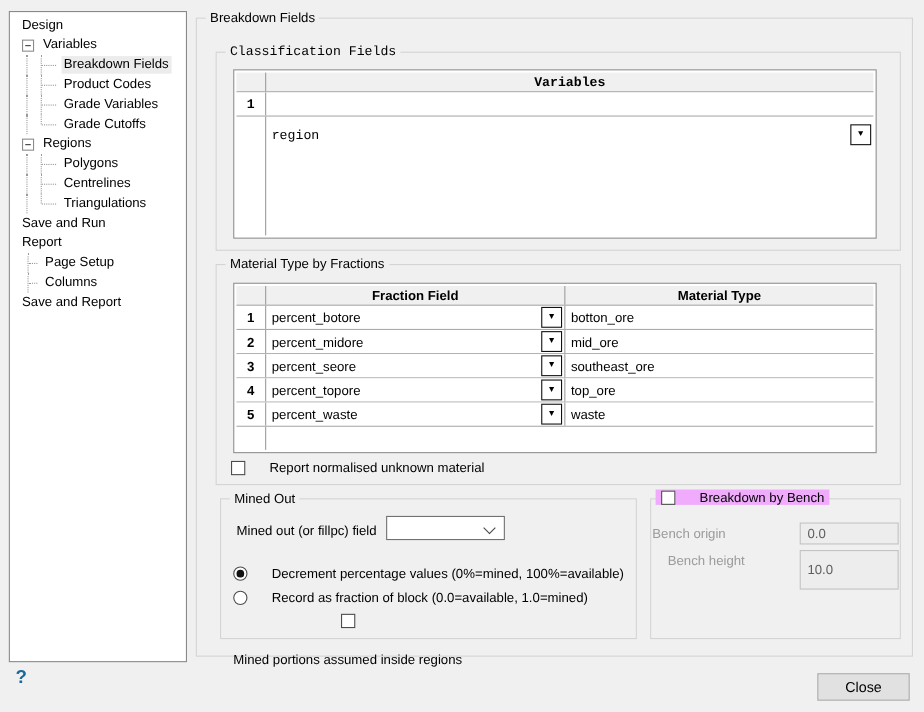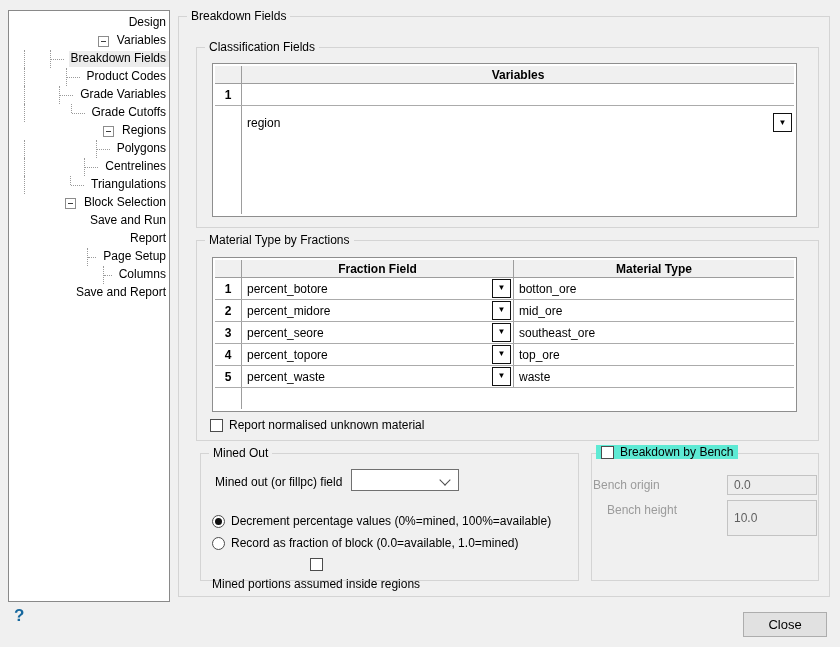--- a/index.html
+++ b/index.html
@@ -2,21 +2,21 @@
 <html><head>
 <meta charset="utf-8">
 <style>
   html,body{margin:0;padding:0;background:#f0f0f0;}
   body{font-family:"Liberation Sans",sans-serif;font-size:12px;color:#000;}
   .window{position:relative;width:840px;height:647px;background:#f0f0f0;overflow:hidden;}
   .abs{position:absolute;}
 
   
   .tree-panel{position:absolute;left:8px;top:10px;width:162px;height:592px;background:#fff;border:1px solid #898989;padding-top:3px;box-sizing:border-box;overflow:hidden;}
-  .tree-item{display:flex;align-items:center;height:18px;position:relative;white-space:nowrap;justify-content:flex-end;}
+  .tree-item{display:flex;align-items:center;height:18px;position:relative;white-space:nowrap;}
   .tree-label{padding:1px 3px 2px 2px;line-height:13px;}
   .tree-item.selected .tree-label{background:#ececec;}
   .expander{flex:none;width:9px;height:9px;border:1px solid #8c8c8c;background:#fff;position:relative;box-sizing:content-box;}
   .expander::after{content:"";position:absolute;left:2px;right:2px;top:4px;height:1px;background:#3c3c3c;}
   .conn{flex:none;width:17px;height:18px;position:relative;}
   .conn.sub{width:12px;}
   .conn::before{content:"";position:absolute;left:0;top:0;bottom:0;border-left:1px dotted #9a9a9a;}
   .conn.last::before{bottom:9px;}
   .conn::after{content:"";position:absolute;left:1px;right:3px;top:9px;border-top:1px dotted #9a9a9a;}
   .sibline{position:absolute;left:15px;top:0;bottom:0;border-left:1px dotted #9a9a9a;}
@@ -33,21 +33,21 @@
   .t-row{display:flex;height:22px;border-bottom:1px solid #ababab;flex:none;background:#fff;box-sizing:border-box;}
   .t-row .t-num{font-weight:bold;}
   .t-cell{position:relative;display:flex;align-items:center;padding-left:5px;box-sizing:border-box;}
   .t-fill{flex:1;display:flex;min-height:0;}
   .combo-btn{position:absolute;right:2px;top:50%;margin-top:-10px;width:19px;height:19px;border:1px solid #111;background:#fff;display:flex;align-items:center;justify-content:center;font-size:8px;line-height:8px;box-sizing:border-box;color:#000;}
 
   
   .cb{width:13px;height:13px;border:1px solid #4c4c4c;background:#fff;flex:none;box-sizing:border-box;}
   .radio{width:13px;height:13px;border:1px solid #4c4c4c;border-radius:50%;background:#fff;flex:none;position:relative;box-sizing:border-box;}
   .radio.checked::after{content:"";position:absolute;left:2px;top:2px;width:7px;height:7px;border-radius:50%;background:#111;}
-  .cbrow{position:absolute;display:flex;align-items:center;gap:6px;white-space:nowrap;}
+  .cbrow{position:absolute;display:flex;align-items:center;gap:22px;white-space:nowrap;}
   .combo{position:absolute;background:#fff;border:1px solid #707070;display:flex;align-items:center;box-sizing:border-box;}
   .chev{position:absolute;right:9px;top:6px;width:7px;height:7px;border-right:1px solid #4c4c4c;border-bottom:1px solid #4c4c4c;transform:rotate(45deg);}
   .dis-label{position:absolute;color:#9b9b9b;white-space:nowrap;}
   .dis-field{position:absolute;background:#ededed;border:1px solid #c3c3c3;color:#5f5f5f;display:flex;align-items:center;padding-left:6px;box-sizing:border-box;margin-left:45px;}
   .btn{position:absolute;background:#e1e1e1;border:1px solid #adadad;display:flex;align-items:center;justify-content:center;font-size:13px;box-sizing:border-box;cursor:default;}
   .help{position:absolute;color:#17689e;font-weight:bold;font-size:17px;}
 </style>
 </head>
 <body>
 
@@ -113,26 +113,20 @@
         <span class="tree-label">Centrelines</span>
       </div>
       <div class="tree-item">
         <span class="sibline"></span>
         <span style="flex: 0 0 auto; width: 28px;"></span>
         <span class="conn last"></span>
         <span style="flex: 0 0 auto; width: 2px;"></span>
         <span class="tree-label">Triangulations</span>
       </div>
       <div class="tree-item">
-        <span style="flex: 0 0 auto; width: 11px;"></span>
-        <span class="expander"></span>
-        <span style="flex: 0 0 auto; width: 6px;"></span>
-        <span class="tree-label">Block Selection</span>
-      </div>
-      <div class="tree-item">
         <span style="flex: 0 0 auto; width: 9px;"></span>
         <span class="tree-label">Save and Run</span>
       </div>
       <div class="tree-item">
         <span style="flex: 0 0 auto; width: 9px;"></span>
         <span class="tree-label">Report</span>
       </div>
       <div class="tree-item">
         <span style="flex: 0 0 auto; width: 16px;"></span>
         <span class="conn sub"></span>
@@ -147,21 +141,21 @@
       </div>
       <div class="tree-item">
         <span style="flex: 0 0 auto; width: 9px;"></span>
         <span class="tree-label">Save and Report</span>
       </div>
     </div>
 
   <div class="group" style="left:178px;top:16px;width:652px;height:581px;">
     <span class="glabel">Breakdown Fields</span>
 
-    <div class="group" style="left:17px;top:30px;width:623px;height:181px;">
+    <div class="group" style="left:17px;top:30px;width:623px;height:181px;font-family:Liberation Mono, monospace;">
       <span class="glabel">Classification Fields</span>
       <div class="dm-table" style="left:15px;top:15px;width:585px;height:154px;">
         <div class="t-header">
           <div class="t-num"></div>
           <div class="t-hcell" style="flex:1;">Variables</div>
         </div>
         <div>
             <div class="t-row">
               <div class="t-num">1</div>
               <div class="t-cell" style="flex: 1 1 0%; margin-top: 39px;">region<span class="combo-btn">▼</span></div>
@@ -235,21 +229,21 @@
             <span>Record as fraction of block (0.0=available, 1.0=mined)</span>
           </div>
         </div>
       <div class="cbrow" style="left:11px;top:104px;flex-direction:column;">
         <span class="cb"></span>
         <span>Mined portions assumed inside regions</span>
       </div>
     </div>
 
     <div class="group" style="left:412px;top:436px;width:228px;height:128px;">
-      <div class="cbrow" style="left:4px;top:-9px;background:#5eead4;padding:0 5px;">
+      <div class="cbrow" style="left:4px;top:-9px;background:#f0abfc;padding:0 5px;">
         <span class="cb"></span>
         <span>Breakdown by Bench</span>
       </div>
       <span class="dis-label" style="left:1px;top:24px;">Bench origin</span>
       <div class="dis-field" style="left:90px;top:21px;width:90px;height:20px;">0.0</div>
       <span class="dis-label" style="left:15px;top:49px;">Bench height</span>
       <div class="dis-field" style="left:90px;top:46px;width:90px;height:36px;">10.0</div>
     </div>
   </div>
 

